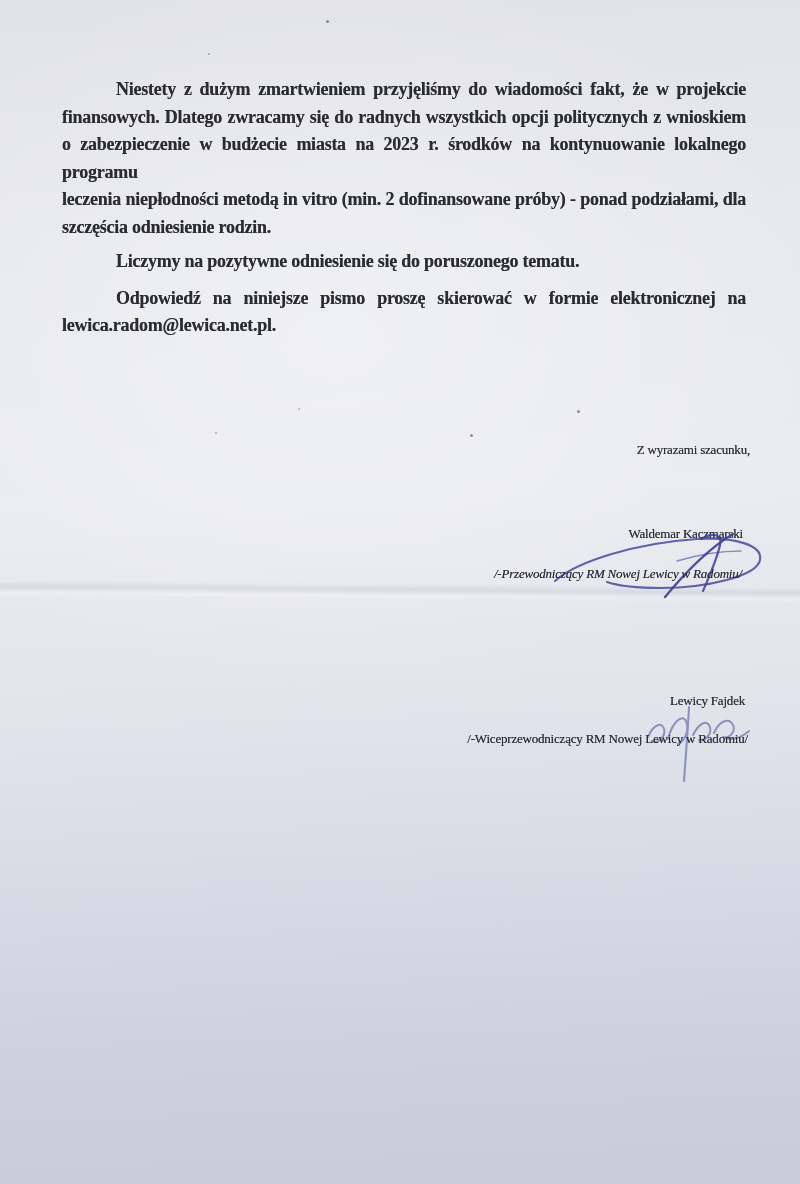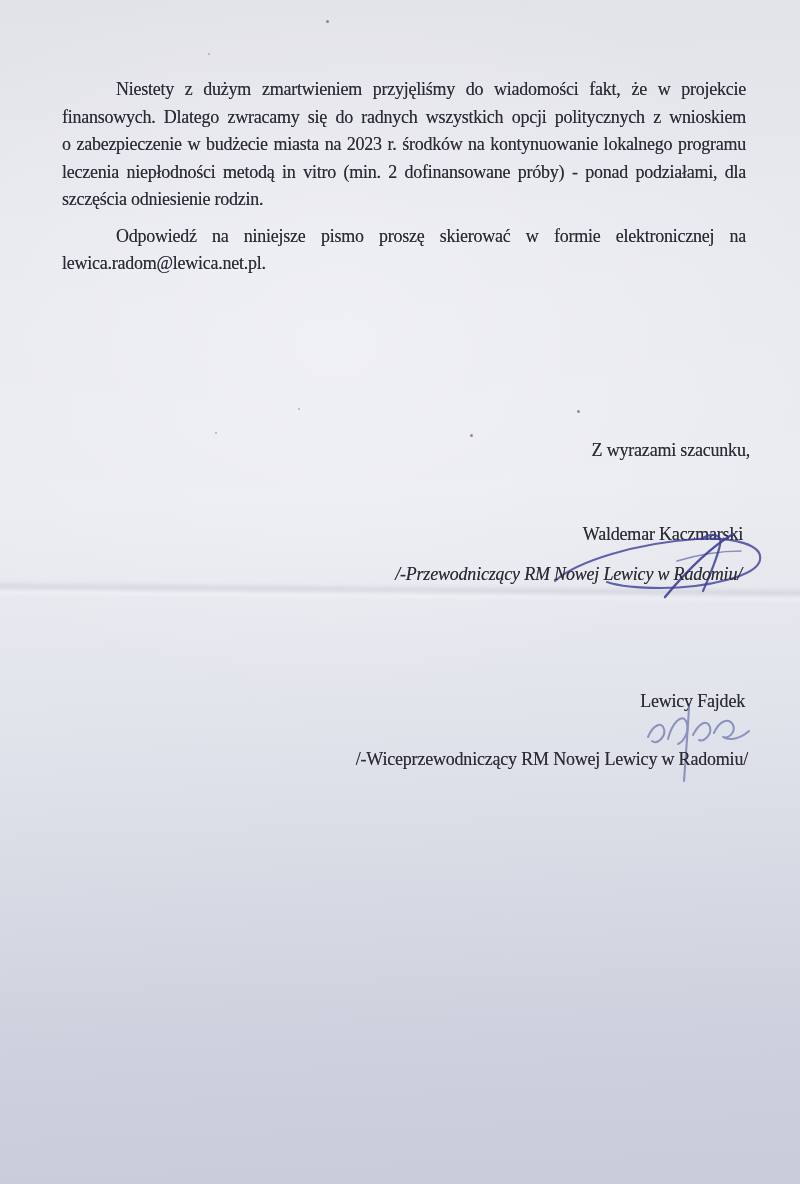--- a/index.html
+++ b/index.html
@@ -48,38 +48,38 @@
     top: 76px; left: 62px; width: 684px;
     font-size: 18px;
     letter-spacing: -0.25px;
     line-height: 27.5px;
     color: #2b2b33;
     text-shadow: 0 0 0.6px rgba(43,43,51,0.65);
   }
   .para { margin: 0; }
   .para + .para-gap1 { margin-top: 7px; }
   .para + .para-gap2 { margin-top: 9px; }
-  .line { min-height: 27.5px; }
+  .line { min-height: 27.5px; font-weight: bold; }
   .line.justify { text-align: justify; text-align-last: justify; }
   .line.indent { text-indent: 54px; }
 
   .sig-line {
     position: absolute;
-    font-size: 18px;
+    font-size: 13px;
     letter-spacing: -0.2px;
     line-height: 24px;
     color: #2b2b33;
     text-shadow: 0 0 0.6px rgba(43,43,51,0.65);
     white-space: nowrap;
   }
   .closing   { top: 438px; right: 50px; }
   .name-1    { top: 522px; right: 57px; }
   .title-1   { top: 562px; right: 58px; font-style: italic; }
   .name-2    { top: 689px; right: 55px; }
-  .title-2   { top: 727px; right: 52px; margin-top: 20px; }
+  .title-2   { top: 727px; right: 52px; }
 
   .sig-svg { position: absolute; overflow: visible; }
   .sig-waldemar { left: 549px; top: 531px; width: 225px; height: 72px; }
   .sig-patryk   { left: 641px; top: 701px; width: 112px; height: 86px; }
 </style>
 </head>
 <body>
 
 <div class="paper">
 
@@ -92,20 +92,23 @@
   <div class="speck faint" style="left:215px; top:432px;"></div>
   <div class="speck" style="left:470px; top:434px;"></div>
 
   <div class="body-text">
     <div class="para">
       <div class="line justify indent">Niestety z dużym zmartwieniem przyjęliśmy do wiadomości fakt, że w projekcie</div>
       <div class="line justify">finansowych. Dlatego zwracamy się do radnych wszystkich opcji politycznych z wnioskiem</div>
       <div class="line justify">o zabezpieczenie w budżecie miasta na 2023 r. środków na kontynuowanie lokalnego programu</div>
       <div class="line justify">leczenia niepłodności metodą in vitro (min. 2 dofinansowane próby) - ponad podziałami, dla</div>
       <div class="line">szczęścia odniesienie rodzin.</div>
+    </div>
+    <div class="para para-gap1">
+      <div class="line indent">Liczymy na pozytywne odniesienie się do poruszonego tematu.</div>
     </div>
     <div class="para para-gap2">
       <div class="line justify indent">Odpowiedź na niniejsze pismo proszę skierować w formie elektronicznej na</div>
       <div class="line">lewica.radom@lewica.net.pl.</div>
     </div>
   </div>
 
   <div class="sig-line closing">Z wyrazami szacunku,</div>
 
   <div class="sig-line name-1">Waldemar Kaczmarski</div>

